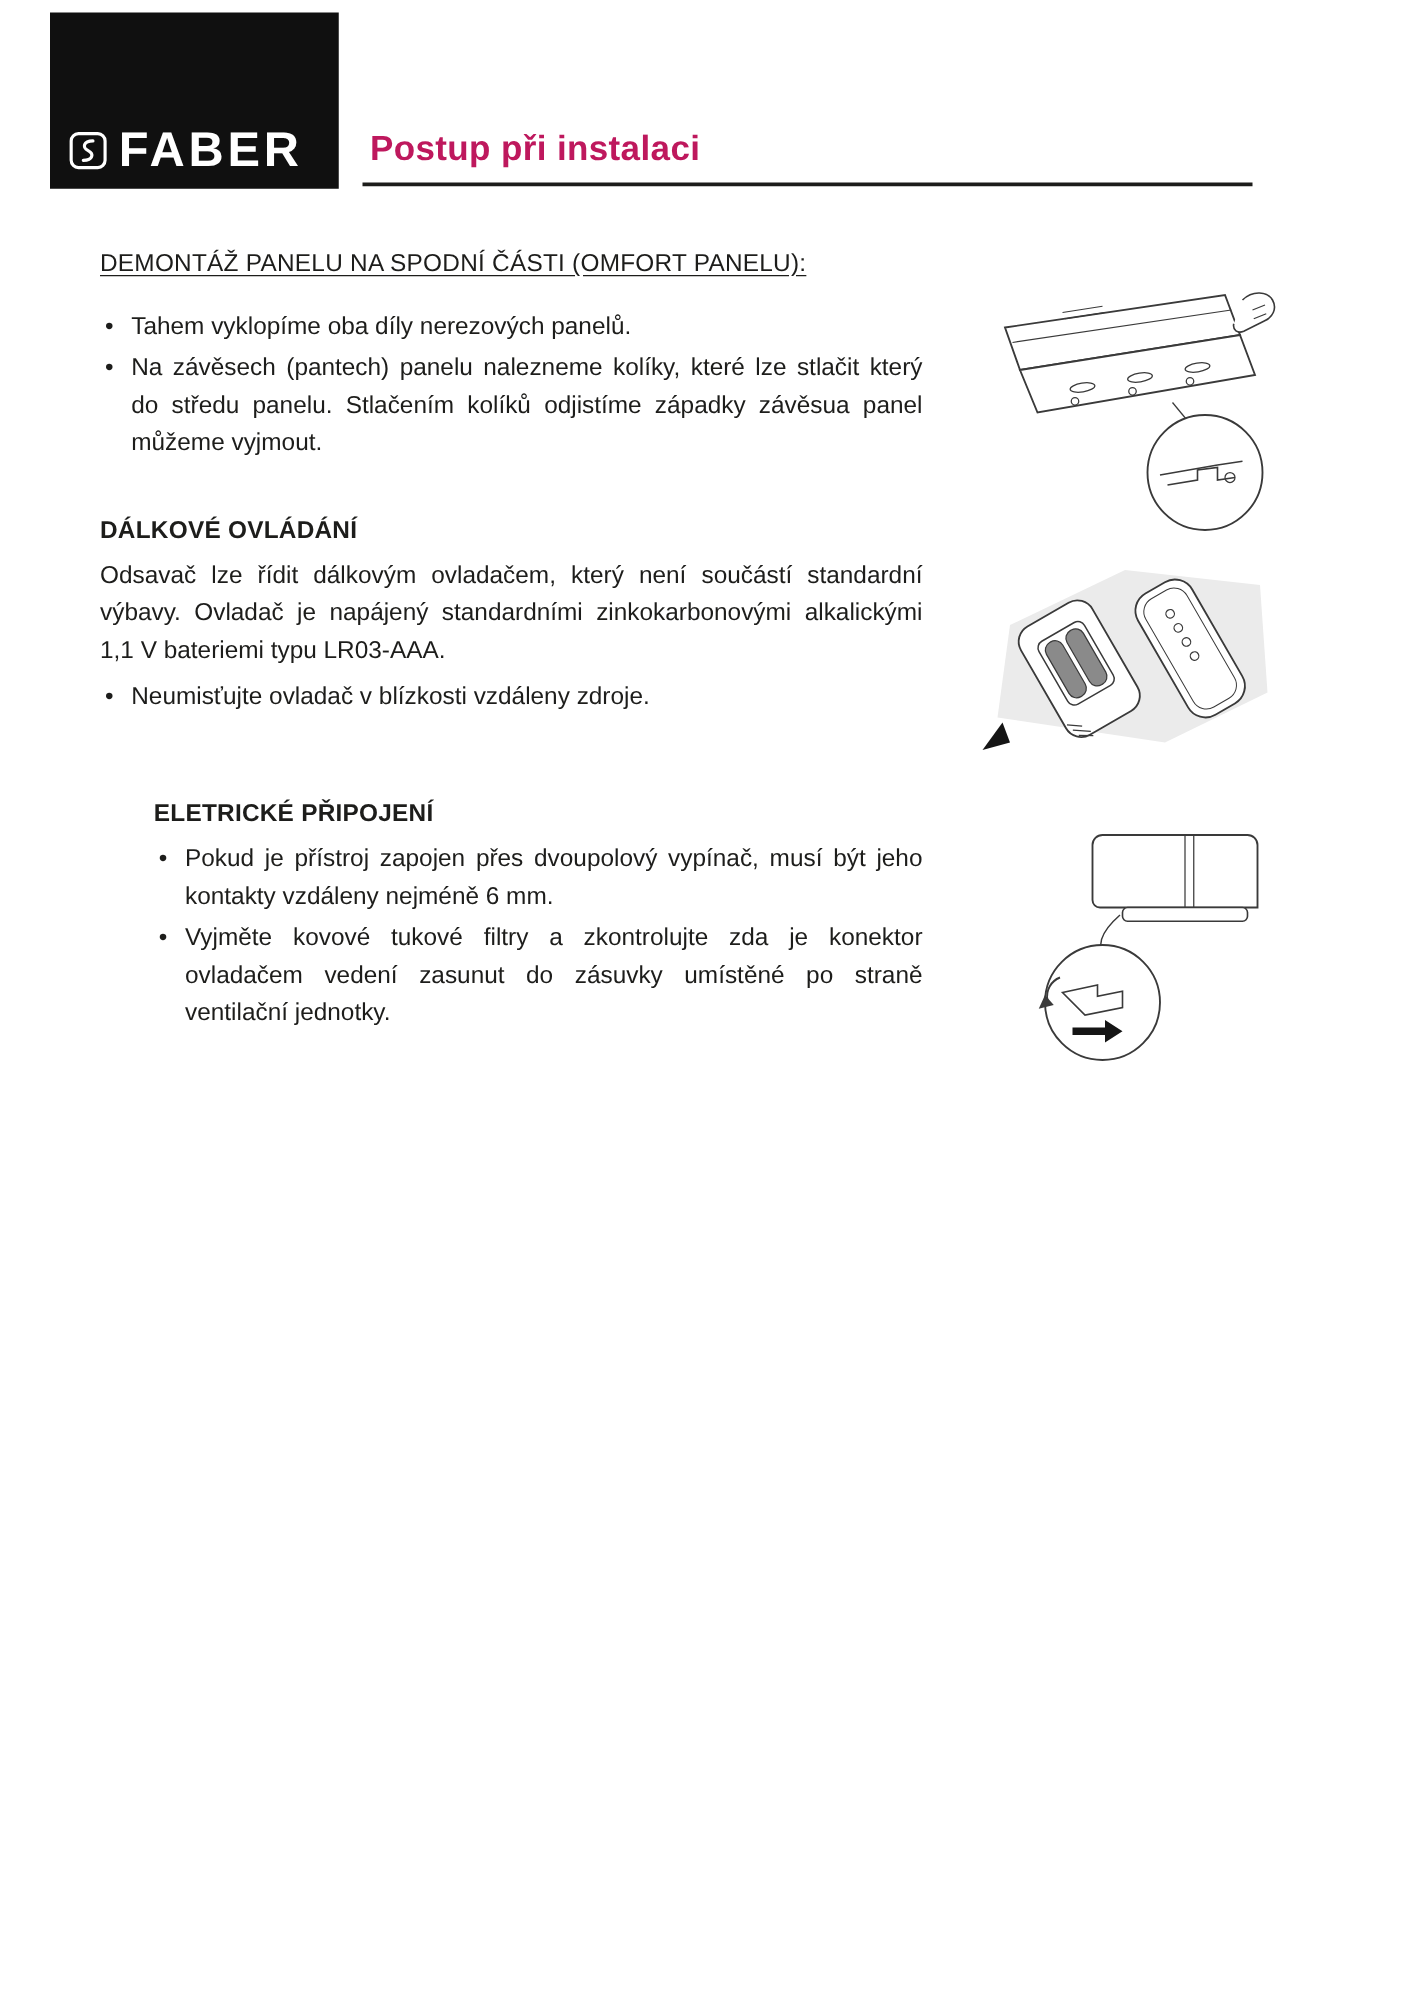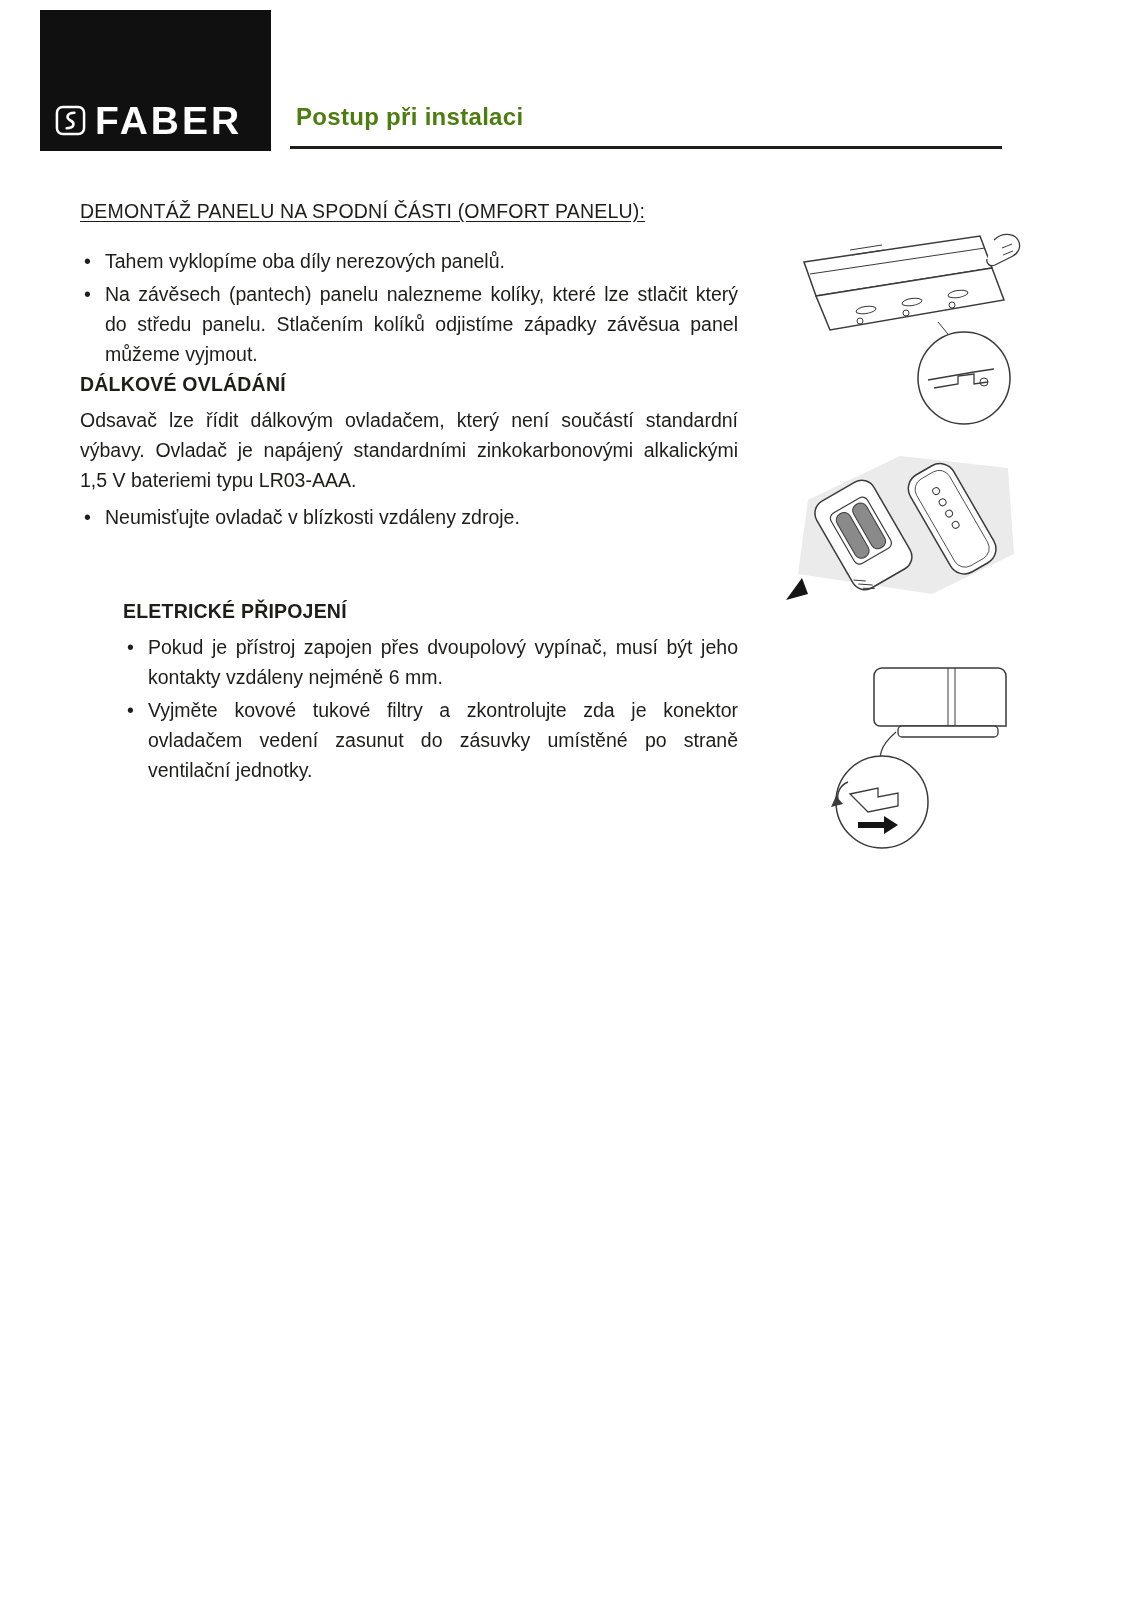--- a/index.html
+++ b/index.html
@@ -18,39 +18,39 @@
     background:#101010; display:flex; align-items:flex-end; gap:9px;
     padding:0 0 15px 15px;
   }
   .logo-icon { width:31px; height:31px; flex:none; }
   .logo-text {
     color:#ffffff; font-weight:bold; font-size:39px; line-height:31px;
     letter-spacing:3px;
   }
   .header-title {
     position:absolute; left:296px; top:103px;
-    font-size:24px; font-weight:bold; letter-spacing:0.3px; color:#4d7c0f;
+    font-size:28px; font-weight:bold; letter-spacing:0.3px; color:#be185d;
   }
   .header-rule {
     position:absolute; left:290px; top:146px; width:712px; height:3px;
     background:#1d1d1b;
   }
 
   
   .text-col {
     position:absolute; left:80px; top:196px; width:658px;
     font-size:19.5px; line-height:30px;
   }
   .u-head {
     font-size:19.5px; font-weight:normal; letter-spacing:0.2px;
     text-decoration:underline; text-underline-offset:3px;
     margin-bottom:20px;
   }
   .b-head { font-size:19.5px; font-weight:bold; letter-spacing:0.2px; margin-bottom:6px; }
-  .sec-remote { }
+  .sec-remote { margin-top:40px; }
   .sec-electrical { margin-top:64px;margin-left:43px; }
   .para { text-align:justify; }
   .bullet { display:flex; margin-top:3px; }
   .bullet .dot { flex:none; width:25px; padding-left:4px; }
   .bullet p { flex:1; text-align:justify; }
   .bullet-gap { margin-top:7px; }
 
   
   .fig { position:absolute; }
   .fig svg { display:block; width:100%; height:100%; }
@@ -94,21 +94,21 @@
         <p>Tahem vyklopíme oba díly nerezových panelů.</p>
       </div>
       <div class="bullet">
         <span class="dot">•</span>
         <p>Na závěsech (pantech) panelu nalezneme kolíky, které lze stlačit který do středu panelu. Stlačením kolíků odjistíme západky závěsua panel můžeme vyjmout.</p>
       </div>
     </section>
 
     <section class="sec-remote">
       <div class="b-head">DÁLKOVÉ OVLÁDÁNÍ</div>
-      <p class="para">Odsavač lze řídit dálkovým ovladačem, který není součástí standardní výbavy. Ovladač je napájený standardními zinkokarbonovými alkalickými 1,5 V bateriemi typu LR03-AAA.</p>
+      <p class="para">Odsavač lze řídit dálkovým ovladačem, který není součástí standardní výbavy. Ovladač je napájený standardními zinkokarbonovými alkalickými 1,1 V bateriemi typu LR03-AAA.</p>
       <div class="bullet bullet-gap">
         <span class="dot">•</span>
         <p>Neumisťujte ovladač v blízkosti vzdáleny zdroje.</p>
       </div>
     </section>
 
     <section class="sec-electrical">
       <div class="b-head">ELETRICKÉ PŘIPOJENÍ</div>
       <div class="bullet">
         <span class="dot">•</span>

